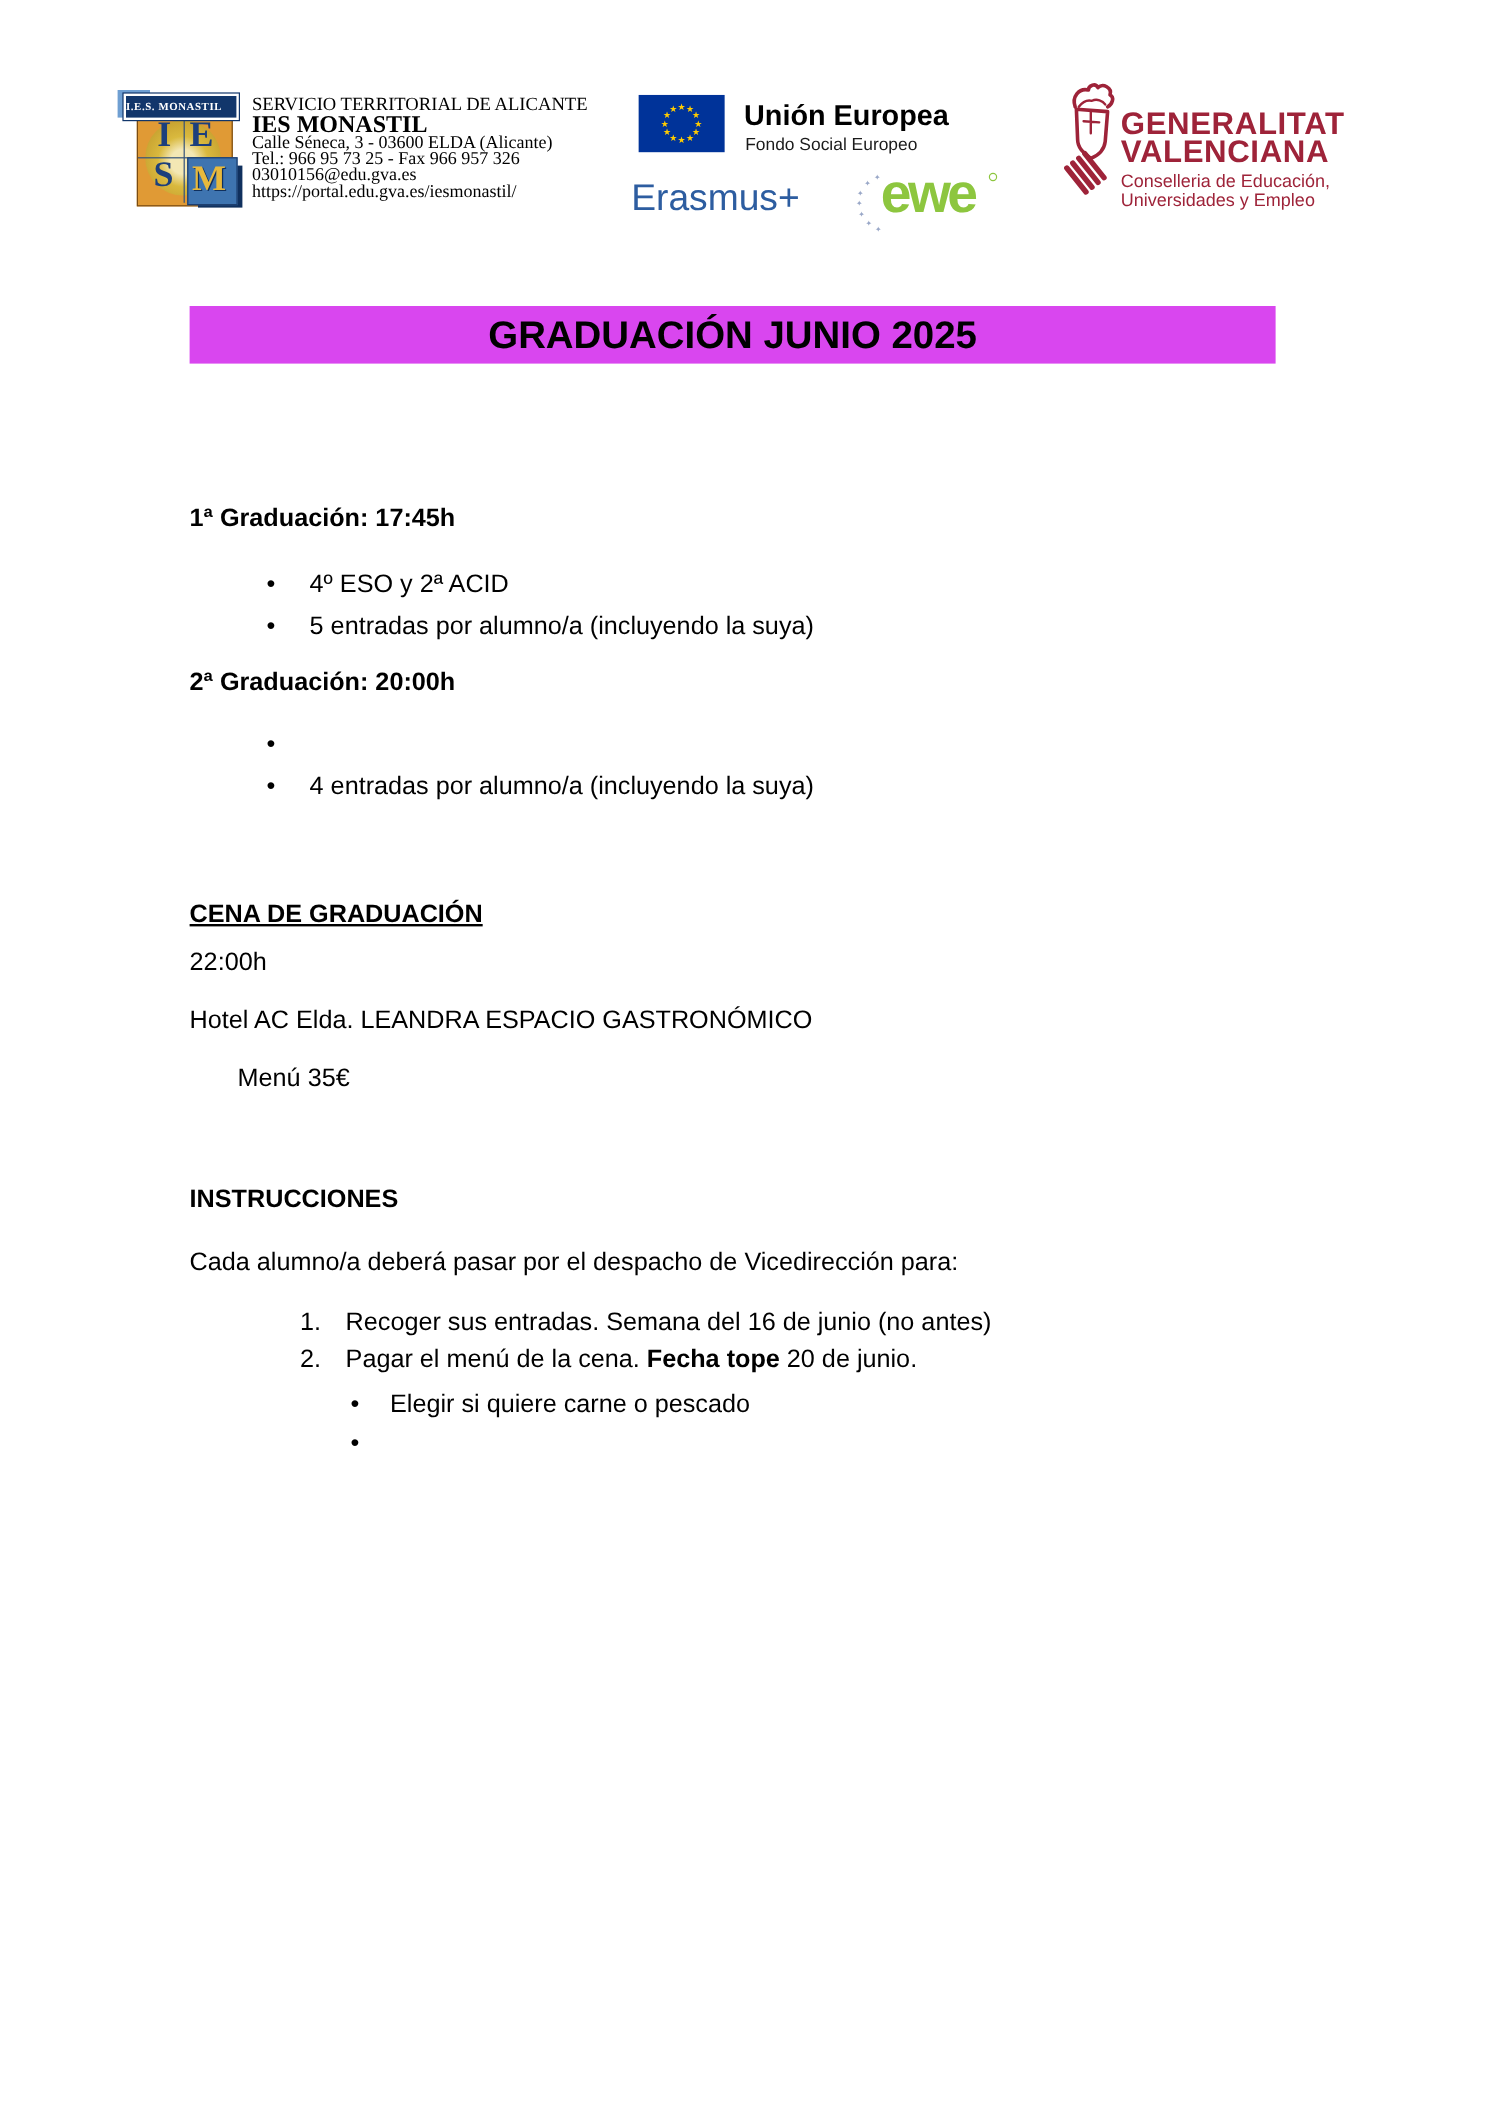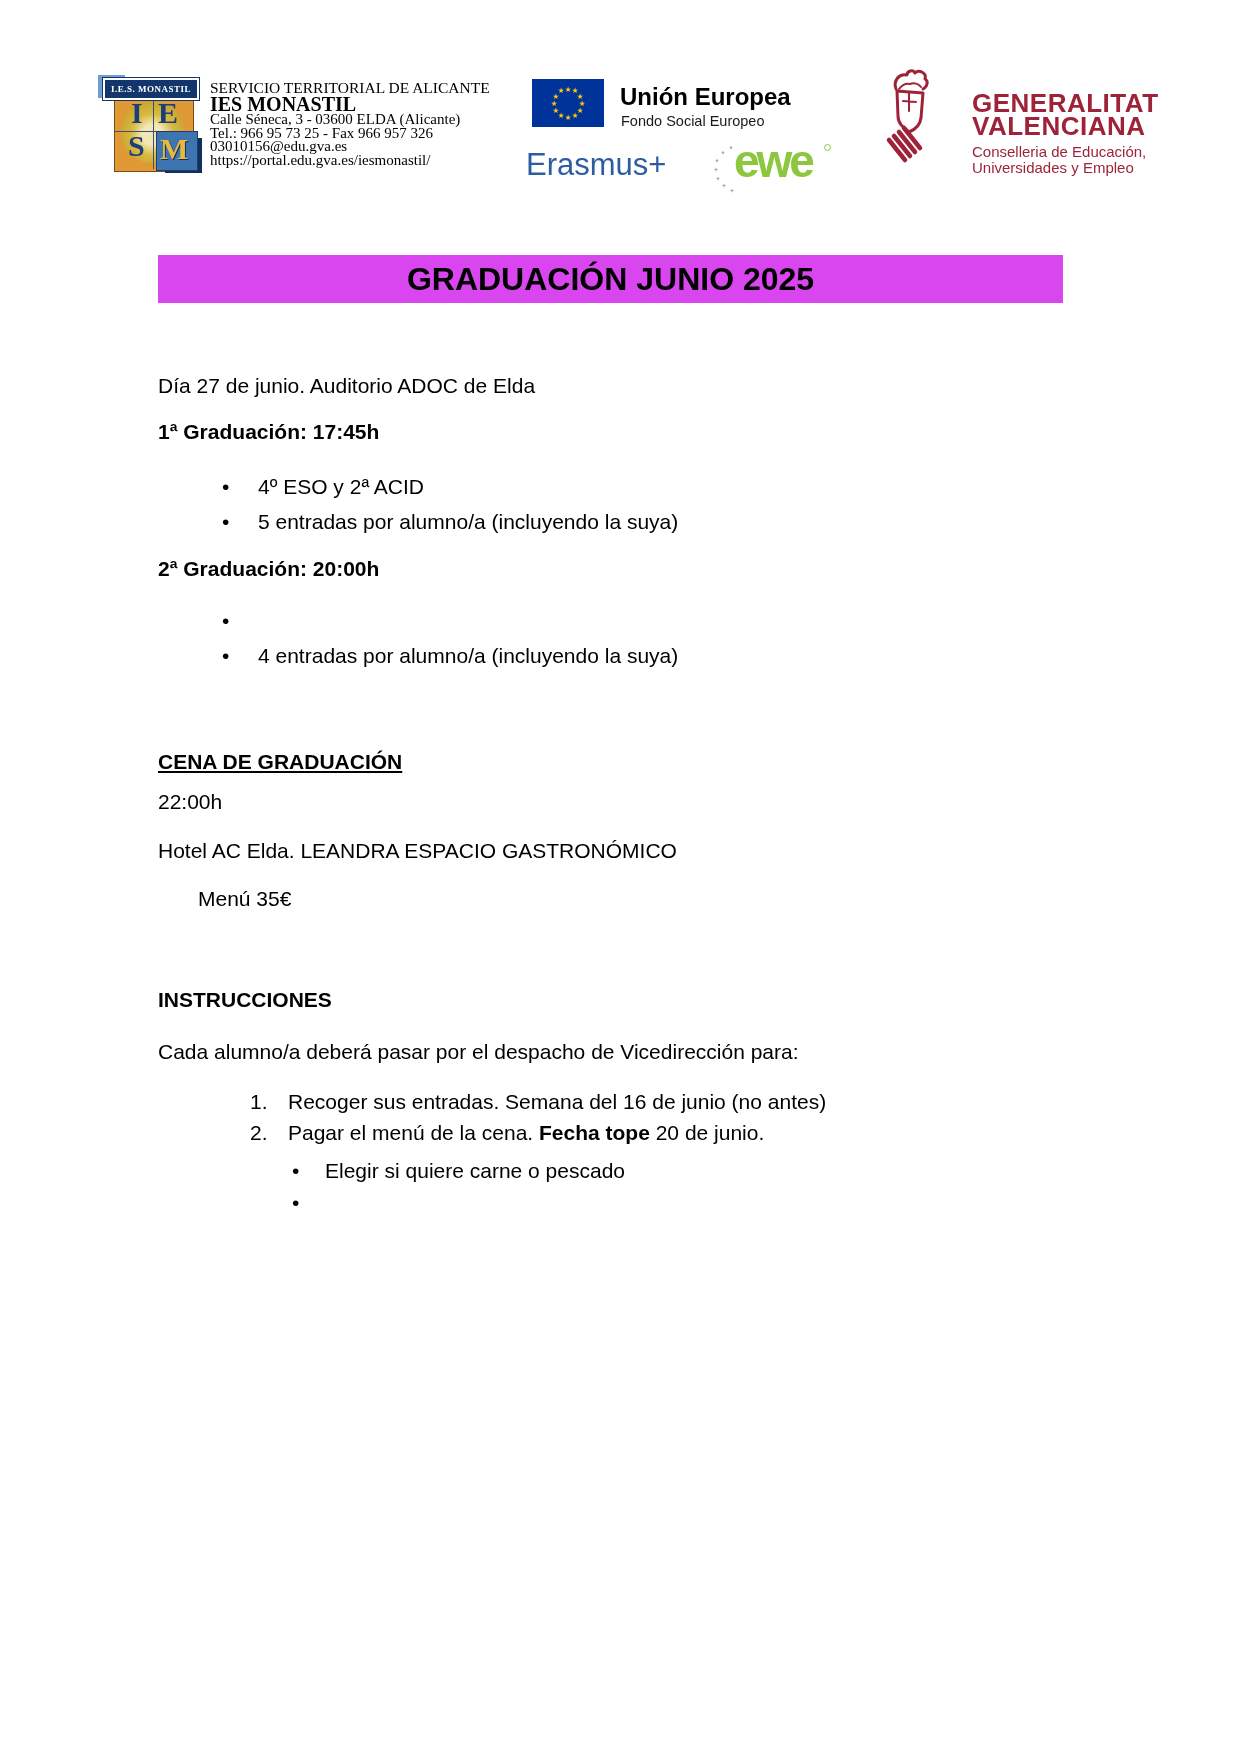--- a/index.html
+++ b/index.html
@@ -17,21 +17,21 @@
   .ies-navy-sq{position:absolute;left:67px;top:64px;width:37px;height:35px;background:#10305e;}
   .ies-blue-sq{position:absolute;left:58px;top:57px;width:40px;height:38px;background:#3e74b0;border:1px solid #1d3e6e;}
   .ies-letter{position:absolute;font-family:"Liberation Serif",serif;font-weight:700;font-size:30px;line-height:30px;color:#1c3f7c;}
   .ies-i{left:33px;top:24px;}
   .ies-e{left:60px;top:24px;}
   .ies-s{left:30px;top:57px;}
   .ies-m{left:62px;top:60px;color:#e8b93c;text-shadow:1px 1px 0 #10305e;}
   .ies-banner{position:absolute;left:5px;top:4px;width:92px;height:18px;background:#12366b;
               border:2px solid #ffffff;box-shadow:0 0 0 1px #12366b;
               color:#fff;font-family:"Liberation Serif",serif;font-size:9px;font-weight:700;
-              letter-spacing:.5px;text-align:center;line-height:18px;}
+              letter-spacing:.5px;text-align:left;line-height:18px;}
 
   
   .school-info{position:absolute;left:210px;top:80px;width:280px;text-align:left;
                font-family:"Liberation Serif",serif;color:#000;}
   .school-line{white-space:nowrap;}
   .school-line.l1{font-size:15.5px;line-height:16px;}
   .school-line.l2{font-size:20px;font-weight:700;line-height:17px;}
   .school-line.l3,.school-line.l4,.school-line.l5,.school-line.l6{font-size:15px;line-height:13.5px;}
 
   
@@ -39,21 +39,21 @@
   .eu-title{position:absolute;left:620px;top:83px;font-size:24px;font-weight:700;white-space:nowrap;}
   .eu-subtitle{position:absolute;left:621px;top:113px;font-size:14.5px;color:#1a1a1a;white-space:nowrap;text-align:center;}
   .erasmus{position:absolute;left:526px;top:147px;font-size:31px;font-weight:500;color:#2d5da0;white-space:nowrap;}
   .ewe{position:absolute;left:712px;top:140px;width:130px;height:52px;}
   .ewe-stars{position:absolute;left:0;top:2px;}
   .ewe-label{position:absolute;left:22px;top:-6px;font-size:46px;font-weight:700;color:#8dc63f;letter-spacing:-3px;}
   .ewe-mark{position:absolute;left:112px;top:4px;width:5px;height:5px;border:1.5px solid #8dc63f;border-radius:50%;}
 
   
   .gva-crest{position:absolute;left:885px;top:68px;}
-  .gva-text{position:absolute;left:972px;top:92px;color:#9e2339;}
+  .gva-text{position:absolute;left:934px;top:92px;color:#9e2339;}
   .gva-name{font-size:26px;font-weight:600;line-height:23px;letter-spacing:.5px;white-space:nowrap;}
   .gva-dept{font-size:15px;font-weight:500;line-height:15.5px;white-space:nowrap;}
   .gva-dept.first{margin-top:6px;}
 
   
   .title-bar{position:absolute;left:158px;top:255px;width:905px;height:48px;background:#d946ef;text-align:center;}
   .title-text{font-size:32px;font-weight:700;line-height:48px;white-space:nowrap;}
 
   
   .bodyline{position:absolute;left:158px;width:960px;font-size:21px;line-height:27px;}
@@ -154,21 +154,20 @@
     <div class="gva-name">GENERALITAT</div>
     <div class="gva-name">VALENCIANA</div>
     <div class="gva-dept first">Conselleria de Educación,</div>
     <div class="gva-dept">Universidades y Empleo</div>
   </div>
 
   <div class="title-bar">
     <div class="title-text">GRADUACIÓN JUNIO 2025</div>
   </div>
 
-  <div class="bodyline p-intro">Día 27 de junio. Auditorio ADOC de Elda</div>
 
   <div class="bodyline bold h-grad1">1ª Graduación: 17:45h</div>
   <div class="bodyline row li-1a">
     <span class="dot">•</span>
     <span class="txt">4º ESO y 2ª ACID</span>
   </div>
   <div class="bodyline row li-1b">
     <span class="dot">•</span>
     <span class="txt">5 entradas por alumno/a (incluyendo la suya)</span>
   </div>

